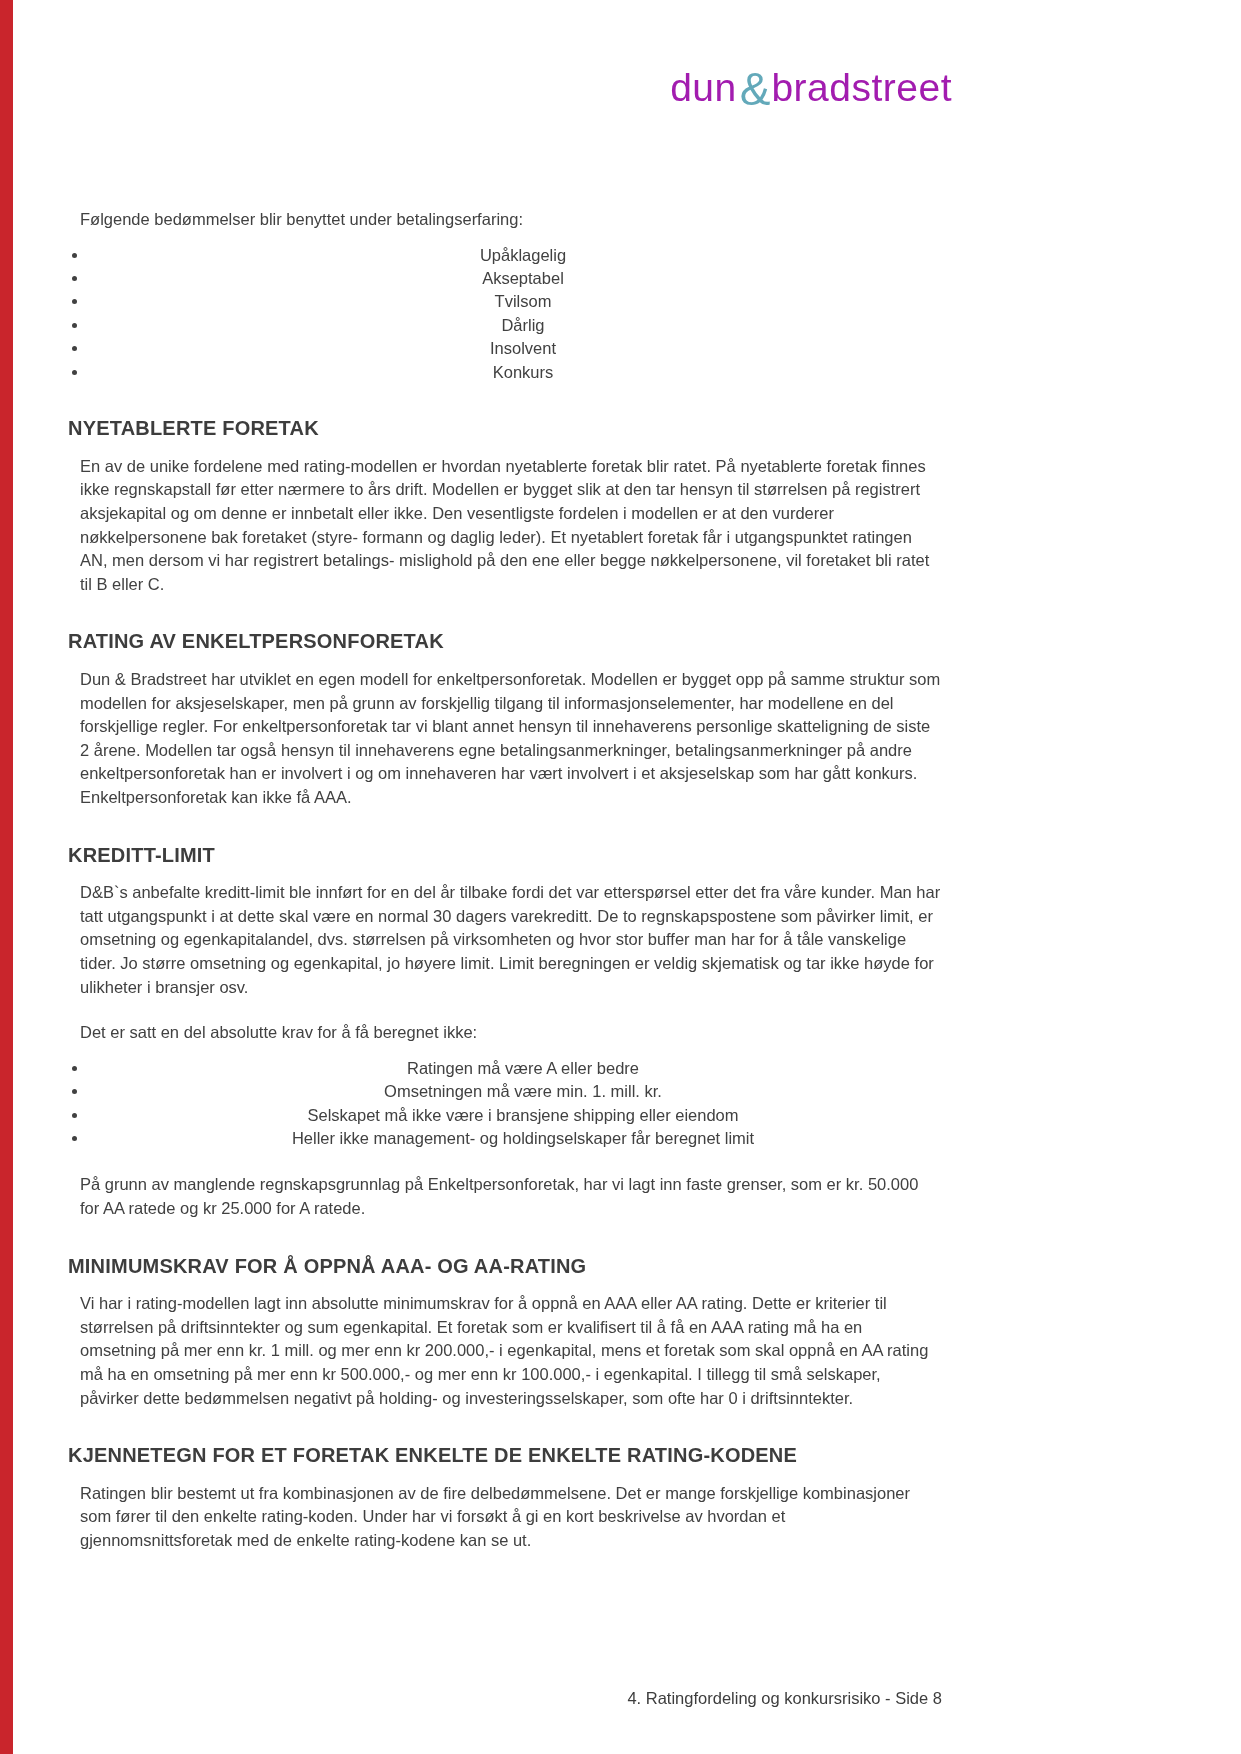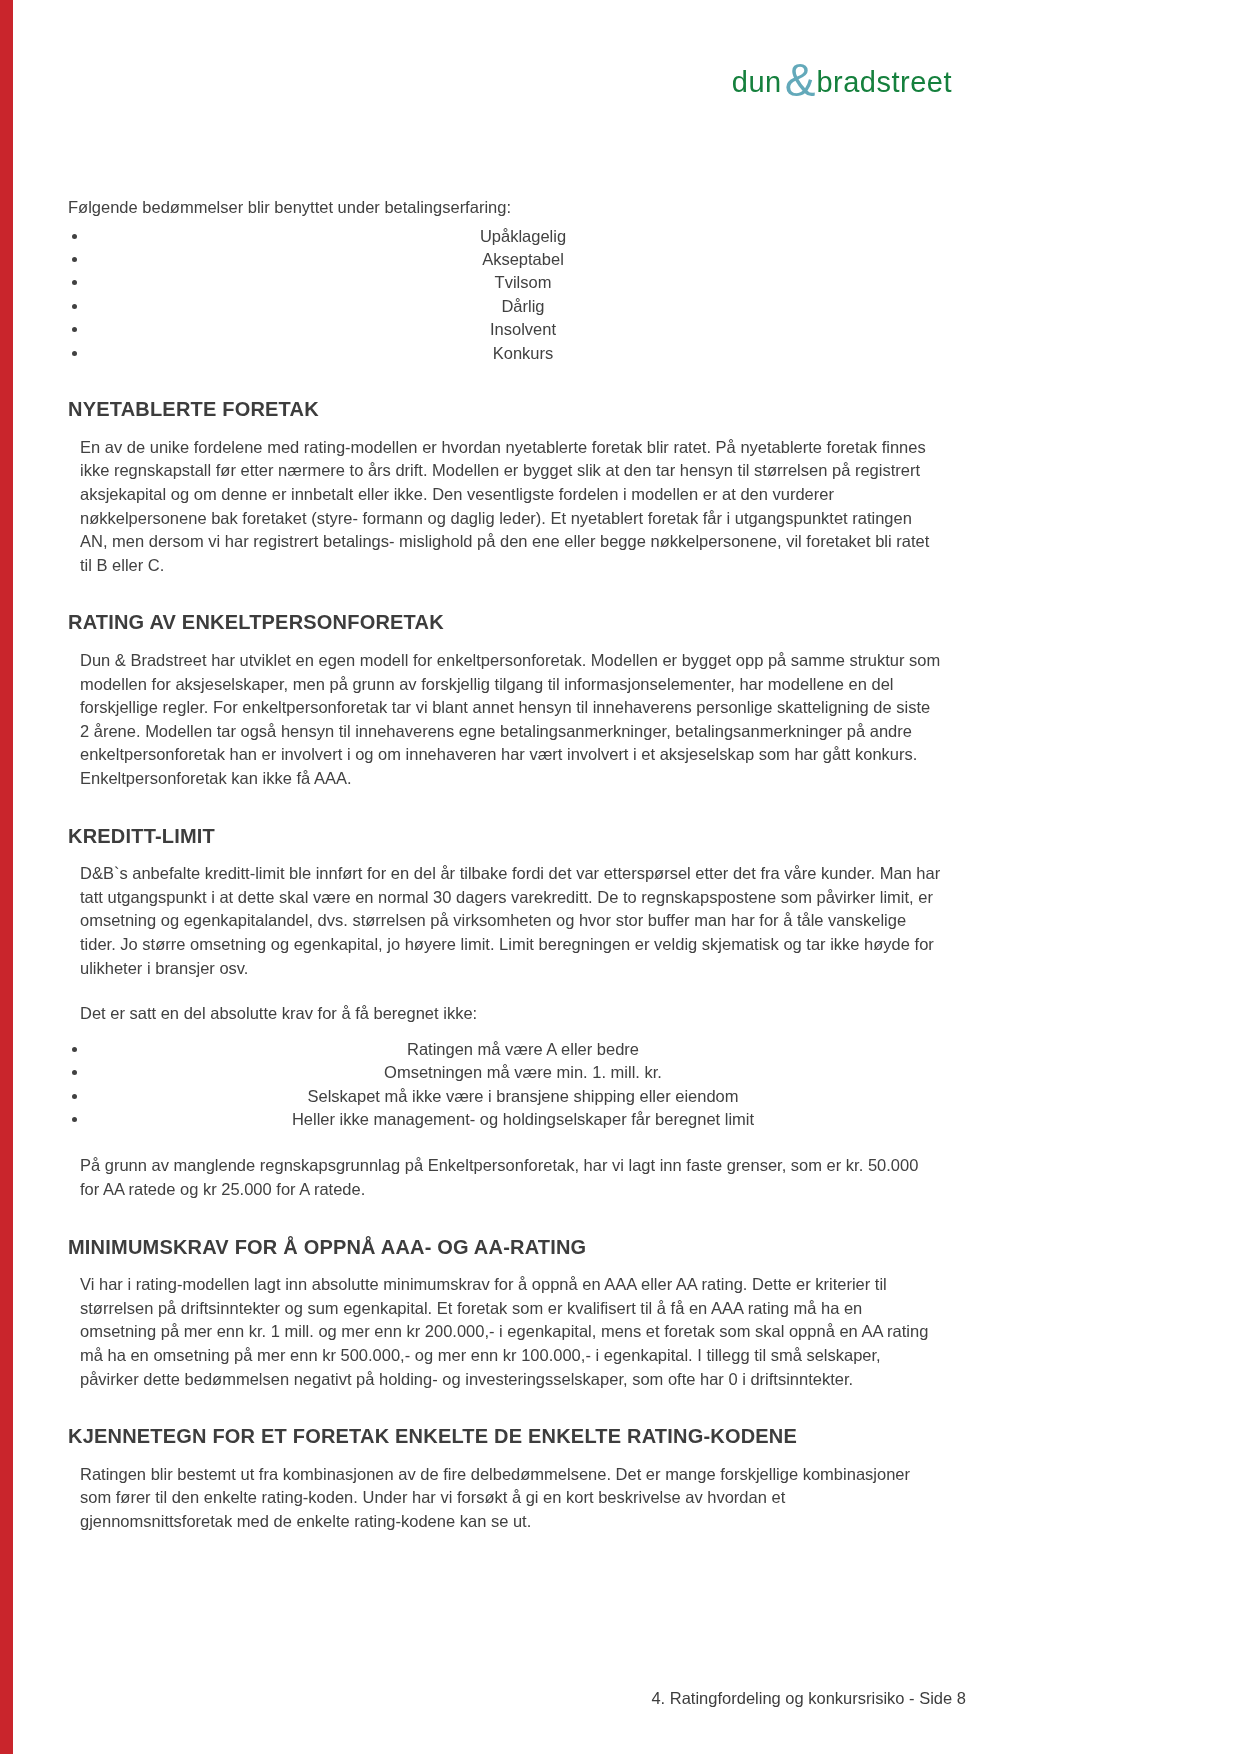--- a/index.html
+++ b/index.html
@@ -22,44 +22,44 @@
   .logo {
     position: absolute;
     top: 66px;
     left: 68px;
     width: 884px;
     text-align: right;
     white-space: nowrap;
     user-select: none;
   }
   .logo .word {
-    font-size: 29px;
+    font-size: 39px;
     letter-spacing: 0.5px;
-    color: #15803d;
+    color: #a21caf;
     font-weight: 400;
     vertical-align: baseline;
   }
   .logo .amp {
     font-size: 46px;
     font-weight: 300;
     color: #63a9ba;
     margin: 0 1px 0 3px;
     vertical-align: -4px;
     line-height: 0;
   }
   .content {
     position: absolute;
     top: 196px;
     left: 68px;
     width: 886px;
     font-size: 16.5px;
     line-height: 1.43;
   }
   p { margin: 12px; }
-  .lead { margin: 0; }
+  .lead { margin: 12px; }
   ul.bullets {
     margin: 5px 0 0 0;
     padding-left: 21px;
     list-style: disc;
     text-align: center;
   }
   ul.bullets li {
     margin: 0 0 1px 0;
     padding-left: 3px;
     line-height: 1.36;
@@ -69,21 +69,21 @@
     font-size: 20px;
     font-weight: bold;
     color: #3d3d3d;
     margin: 0 0 5px 0;
     letter-spacing: 0.2px;
   }
   .sub-block { margin-top: 22px; }
   .after-bullets { margin-top: 24px; }
   .footer {
     position: absolute;
-    left: 80px;
+    left: 56px;
     width: 886px;
     bottom: 46px;
     text-align: right;
     font-size: 16.5px;
     color: #3d3d3d;
   }
 </style>
 </head>
 <body>
 

